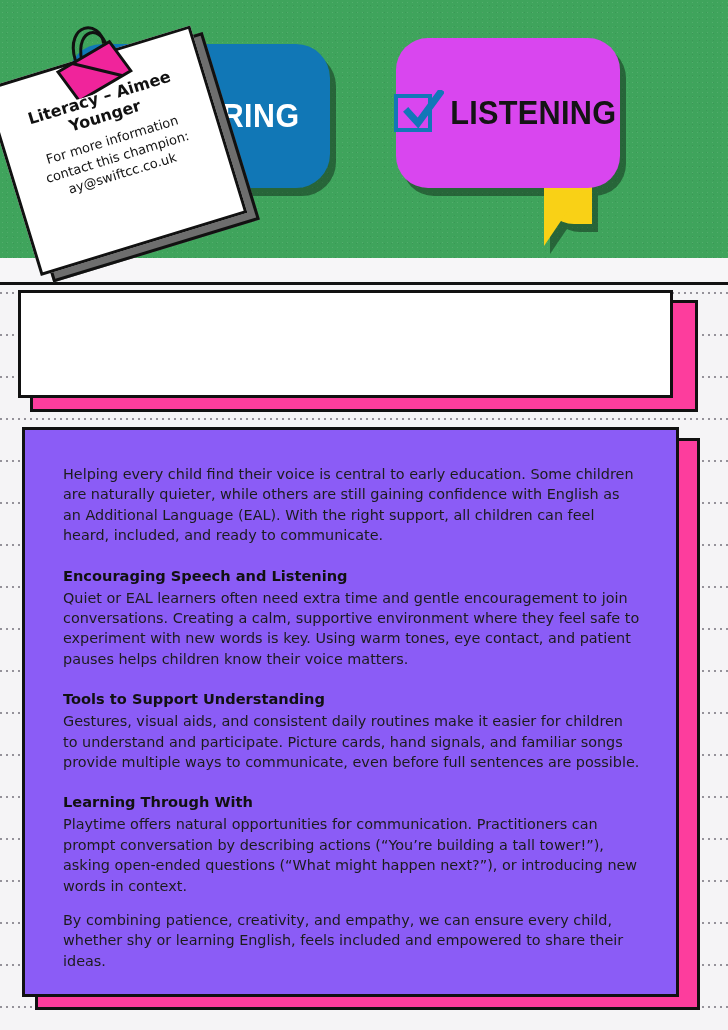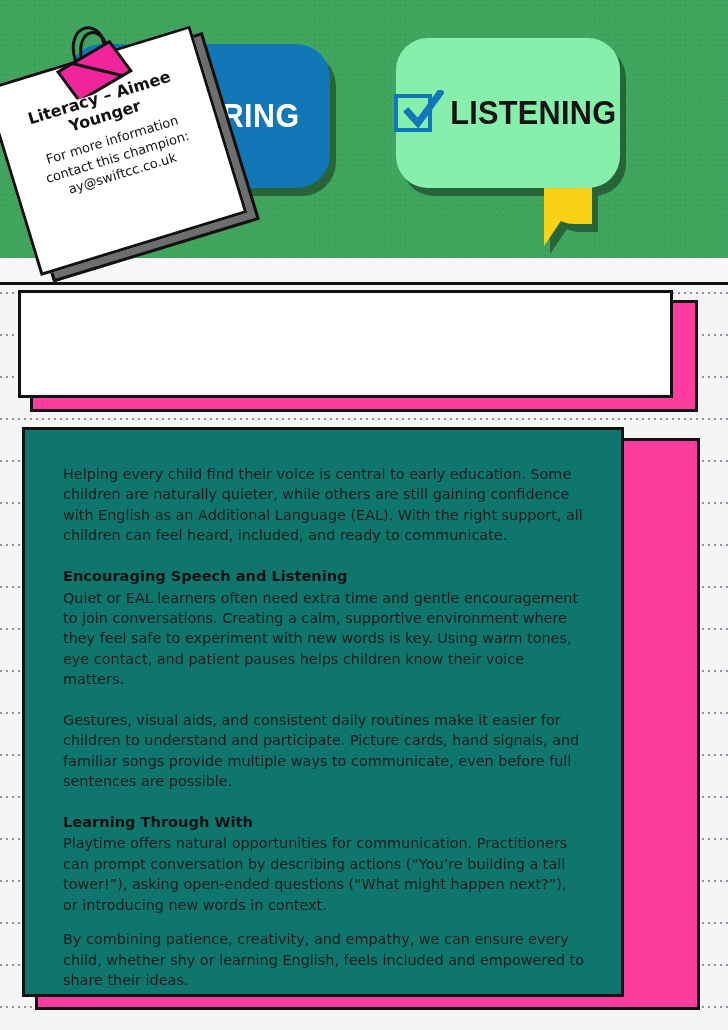--- a/index.html
+++ b/index.html
@@ -98,21 +98,21 @@
   .bubble-yellow-wrap {
     position: absolute;
     left: 396px; top: 38px;
     width: 252px; height: 205px;
     filter: drop-shadow(6px 8px 0 rgba(0,0,0,0.38));
   }
   .bubble-yellow {
     position: absolute;
     left: 0; top: 0;
     width: 224px; height: 150px;
-    background: #86efac;
+    background: #d946ef;
     border-radius: 32px;
     display: flex;
     align-items: center;
     justify-content: center;
     gap: 12px;
     box-sizing: border-box;
   }
   .bubble-tail {
     position: absolute;
     left: 148px; top: 140px;
@@ -232,22 +232,22 @@
     position: absolute;
     left: 35px; top: 438px;
     width: 665px; height: 572px;
     background: #fd3d9d;
     border: 3px solid #111;
     box-sizing: border-box;
   }
   .content-card {
     position: absolute;
     left: 22px; top: 427px;
-    width: 602px; height: 570px;
-    background: #0f766e;
+    width: 657px; height: 570px;
+    background: #8b5cf6;
     border: 3px solid #111;
     box-sizing: border-box;
     padding: 34px 36px 20px 38px;
     overflow: hidden;
   }
   .content-card p {
     margin: 0 0 14px 0;
     font-size: 14.4px;
     line-height: 1.42;
     color: #1c1c1c;
@@ -336,20 +336,21 @@
 <div class="content-shadow"></div>
 <div class="content-card">
   <p>Helping every child find their voice is central to early education. Some children are naturally quieter, while others are still gaining confidence with English as an Additional Language (EAL). With the right support, all children can feel heard, included, and ready to communicate.</p>
 
   <div class="sec">
     <h3>Encouraging Speech and Listening</h3>
     <p>Quiet or EAL learners often need extra time and gentle encouragement to join conversations. Creating a calm, supportive environment where they feel safe to experiment with new words is key. Using warm tones, eye contact, and patient pauses helps children know their voice matters.</p>
   </div>
 
   <div class="sec">
+    <h3>Tools to Support Understanding</h3>
     <p>Gestures, visual aids, and consistent daily routines make it easier for children to understand and participate. Picture cards, hand signals, and familiar songs provide multiple ways to communicate, even before full sentences are possible.</p>
   </div>
 
   <div class="sec">
     <h3>Learning Through With</h3>
     <p>Playtime offers natural opportunities for communication. Practitioners can prompt conversation by describing actions (“You’re building a tall tower!”), asking open-ended questions (“What might happen next?”), or introducing new words in context.</p>
   </div>
 
   <p>By combining patience, creativity, and empathy, we can ensure every child, whether shy or learning English, feels included and empowered to share their ideas.</p>
 </div>

